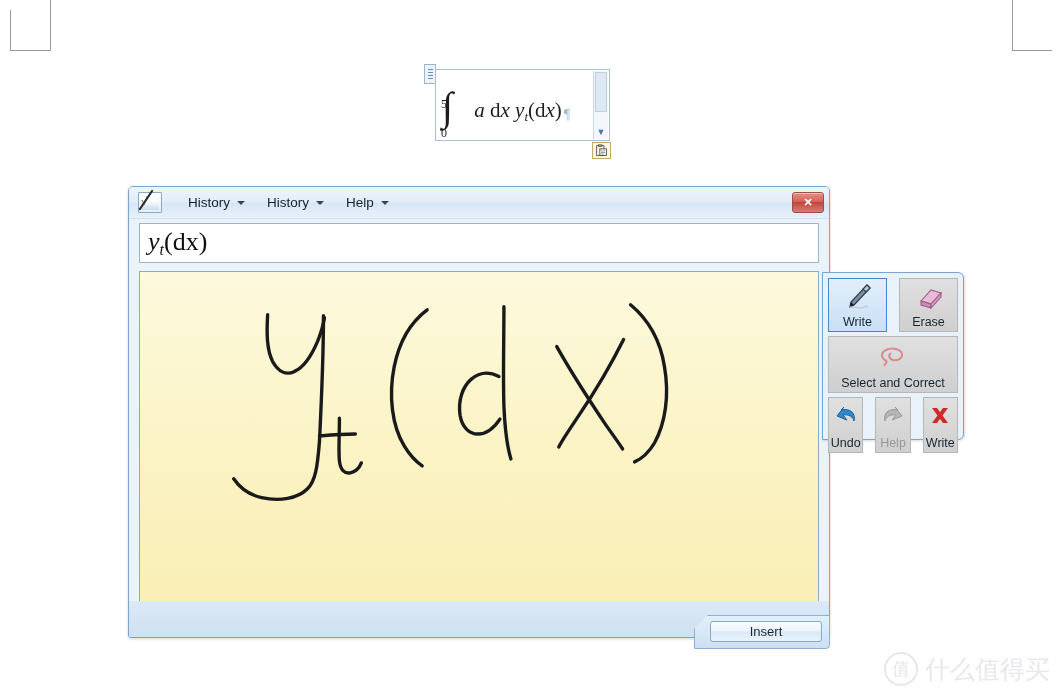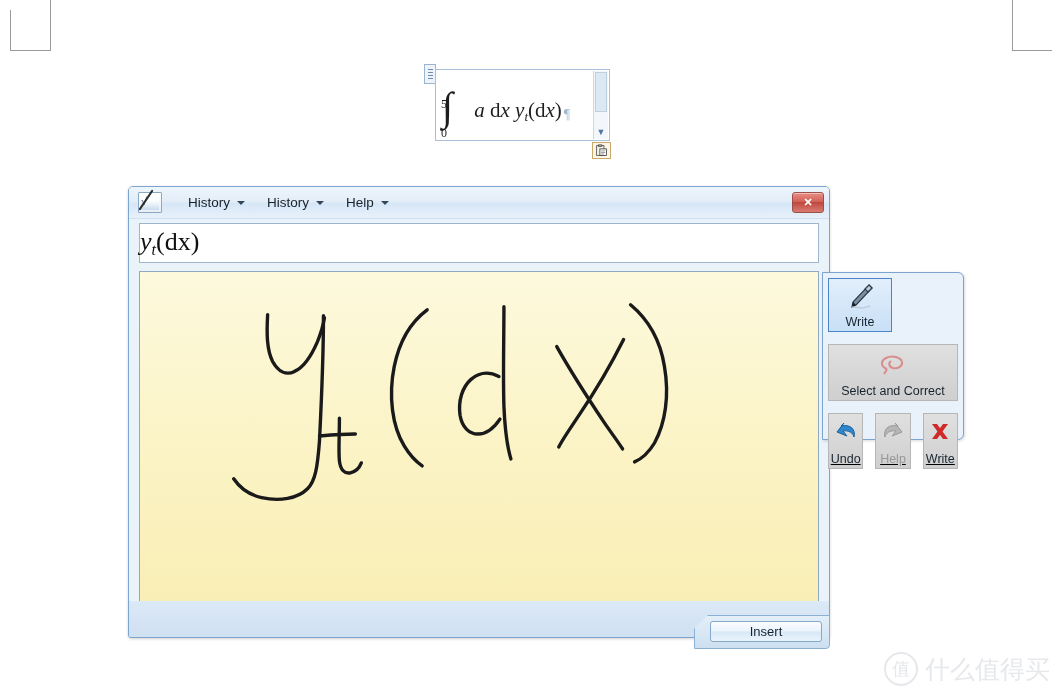--- a/index.html
+++ b/index.html
@@ -92,21 +92,21 @@
     background:linear-gradient(to bottom,#e88d84 0%,#d2635a 45%,#c0483f 50%,#d97c72 100%);
     display:flex;align-items:center;justify-content:center;
     color:#ffffff;font-size:11px;font-weight:bold;cursor:pointer;
     box-shadow:inset 0 1px 0 rgba(255,255,255,.45);
   }
 
   
   .preview{
     position:absolute;left:10px;top:36px;right:10px;height:40px;
     background:#ffffff;border:1px solid #9eb6cd;box-sizing:border-box;
-    display:flex;align-items:center;
+    display:flex;align-items:center;padding-left:8px;
   }
   .preview-text{
     font-family:"Liberation Serif", serif;font-size:26px;color:#101010;line-height:1;
   }
   .preview-text .sub{font-size:16px;vertical-align:-5px;}
 
   
   .canvas-outer{
     position:absolute;left:10px;top:84px;right:10px;bottom:22px;
     border:1px solid #8fa9c2;box-sizing:border-box;background:#fbf3c4;
@@ -150,35 +150,35 @@
   }
 
   
   .toolpanel{
     position:absolute;left:822px;top:272px;width:142px;height:168px;
     background:#e9f1fa;border:1px solid #7ba4ce;
     border-radius:0 6px 6px 0;box-sizing:border-box;
     padding:5px;
     box-shadow:1px 1px 3px rgba(0,0,0,.15);
   }
-  .tp-row{display:flex;gap:12px;margin-bottom:12px;}
+  .tp-row{display:flex;gap:12px;margin-bottom:4px;}
   .tbtn{
     background:#d6d6d6;border:1px solid #b6b6b6;box-sizing:border-box;
     display:flex;flex-direction:column;align-items:center;justify-content:flex-end;
     padding-bottom:3px;cursor:pointer;position:relative;
     background:linear-gradient(to bottom,#e0e0e0,#cfcfcf);
   }
   .tbtn .tlabel{font-size:12.5px;color:#17242f;line-height:1;margin-top:2px;}
   .tbtn.sel{background:linear-gradient(to bottom,#e2eefb,#c8e0f6);border:1px solid #4a86c5;}
   .tbtn.dis .tlabel{color:#999999;}
   .tbtn .gl{flex:1;display:flex;align-items:center;justify-content:center;width:100%;}
   .b-write{width:64px;height:54px;}
   .b-erase{width:64px;height:54px;}
   .b-select{width:132px;height:57px;}
-  .b-small{width:42px;height:56px;text-decoration:underline;}
+  .b-small{width:42px;height:56px;}
 
   
   .watermark{
     position:absolute;right:12px;bottom:12px;
     display:flex;align-items:center;gap:7px;
     color:#e6e8ec;font-size:25px;
     font-family:"DejaVu Sans", sans-serif;
     user-select:none;
   }
   .wm-circle{
@@ -306,20 +306,30 @@
         <svg width="34" height="30" viewBox="0 0 34 30">
           <path d="M26,4 L29,7 L13,24 L9,26 L10,21 Z" fill="#7d8fa3" stroke="#2c3a48" stroke-width="1.2"></path>
           <path d="M26,4 L29,7 L25,11 L22,8 Z" fill="#bcc9d6" stroke="#2c3a48" stroke-width="1.1"></path>
           <path d="M10,21 L9,26 L13,24 Z" fill="#1d1d1d"></path>
           <path d="M9,26 L20,27 L27,25" fill="none" stroke="#b9cada" stroke-width="1.6" opacity=".85"></path>
         </svg>
       </span>
       <span class="tlabel">Write</span>
     </div>
 
+    <div class="tbtn b-erase">
+      <span class="gl">
+        <svg width="36" height="26" viewBox="0 0 36 26">
+          <path d="M10,18 L20,7 L30,10 L20,21 Z" fill="#e8b9d8" stroke="#9b5f86" stroke-width="1.1"></path>
+          <path d="M10,18 L20,21 L20,25 L10,22 Z" fill="#c98bb4" stroke="#9b5f86" stroke-width="1.1"></path>
+          <path d="M20,21 L30,10 L30,14 L20,25 Z" fill="#d89ec4" stroke="#9b5f86" stroke-width="1.1"></path>
+        </svg>
+      </span>
+      <span class="tlabel">Erase</span>
+    </div>
   </div>
 
   <div class="tp-row">
     <div class="tbtn b-select">
       <span class="gl">
         <svg width="40" height="24" viewBox="0 0 40 24">
           <path d="M14,17 C8,15 7,9 13,6 C19,3 28,5 29,10 C30,14 25,17 20,16 C16,15 15,11 18,9" fill="none" stroke="#d98c8c" stroke-width="2"></path>
           <path d="M14,17 C13,19 12,21 11,22" fill="none" stroke="#d98c8c" stroke-width="2"></path>
         </svg>
       </span>

